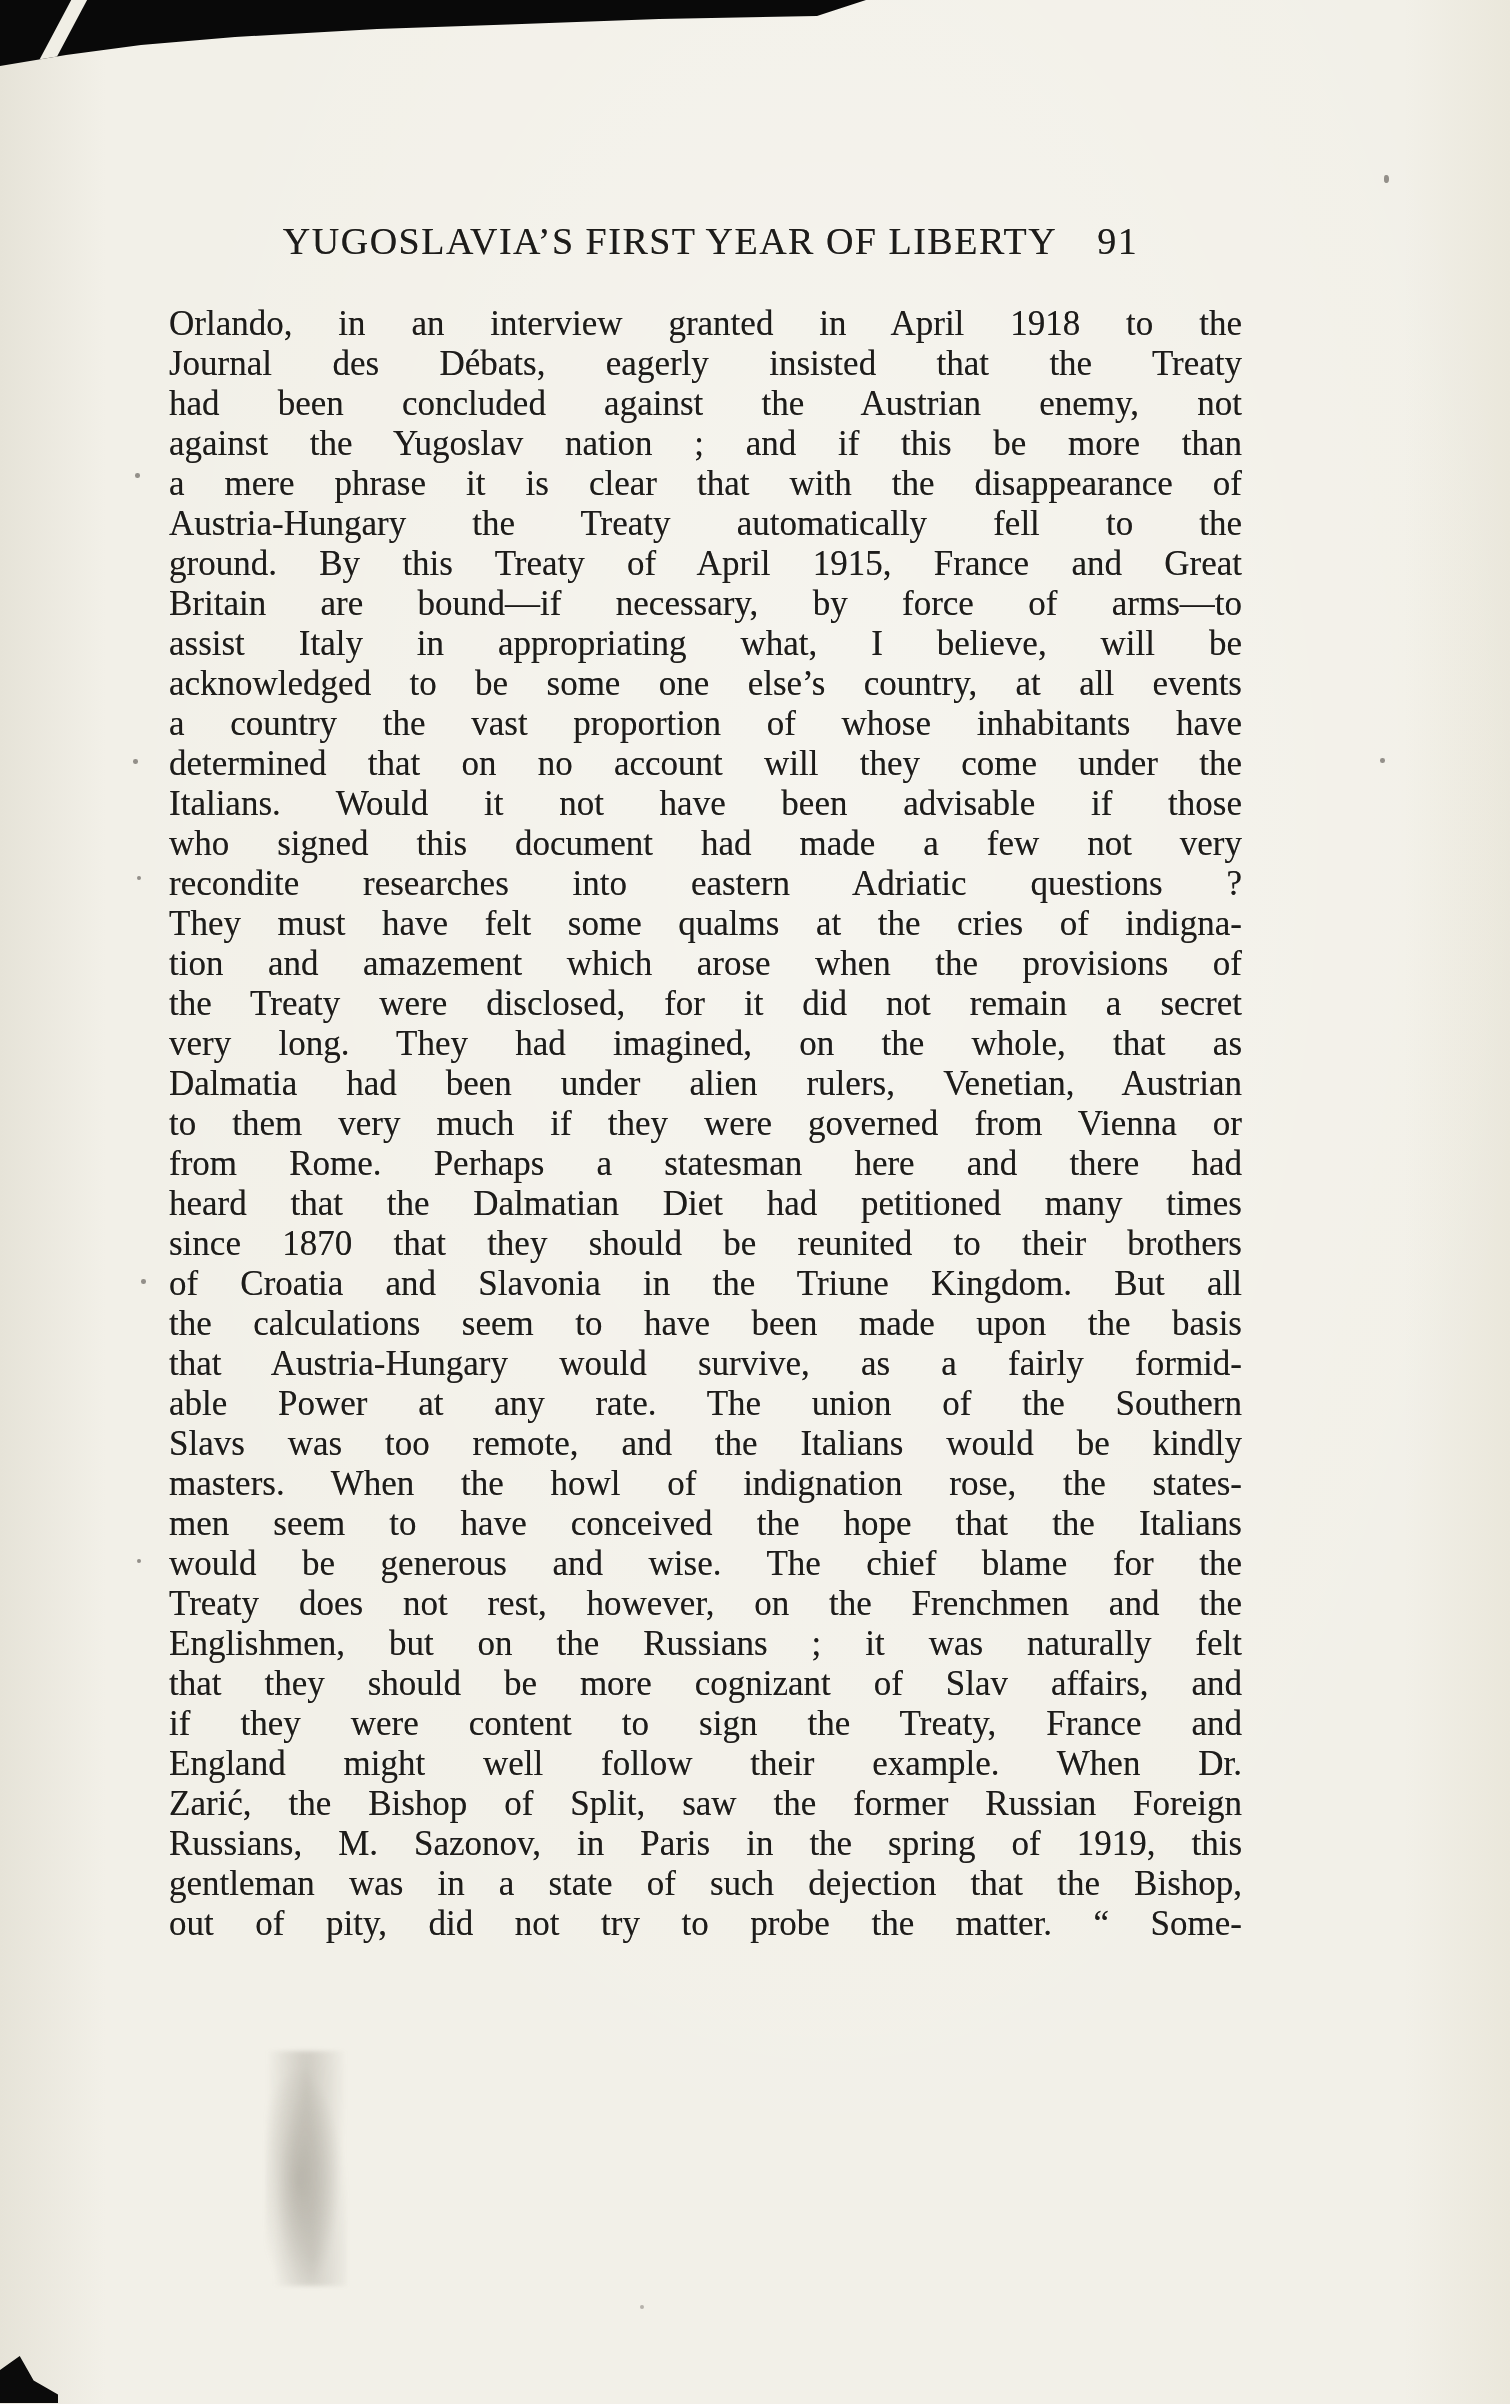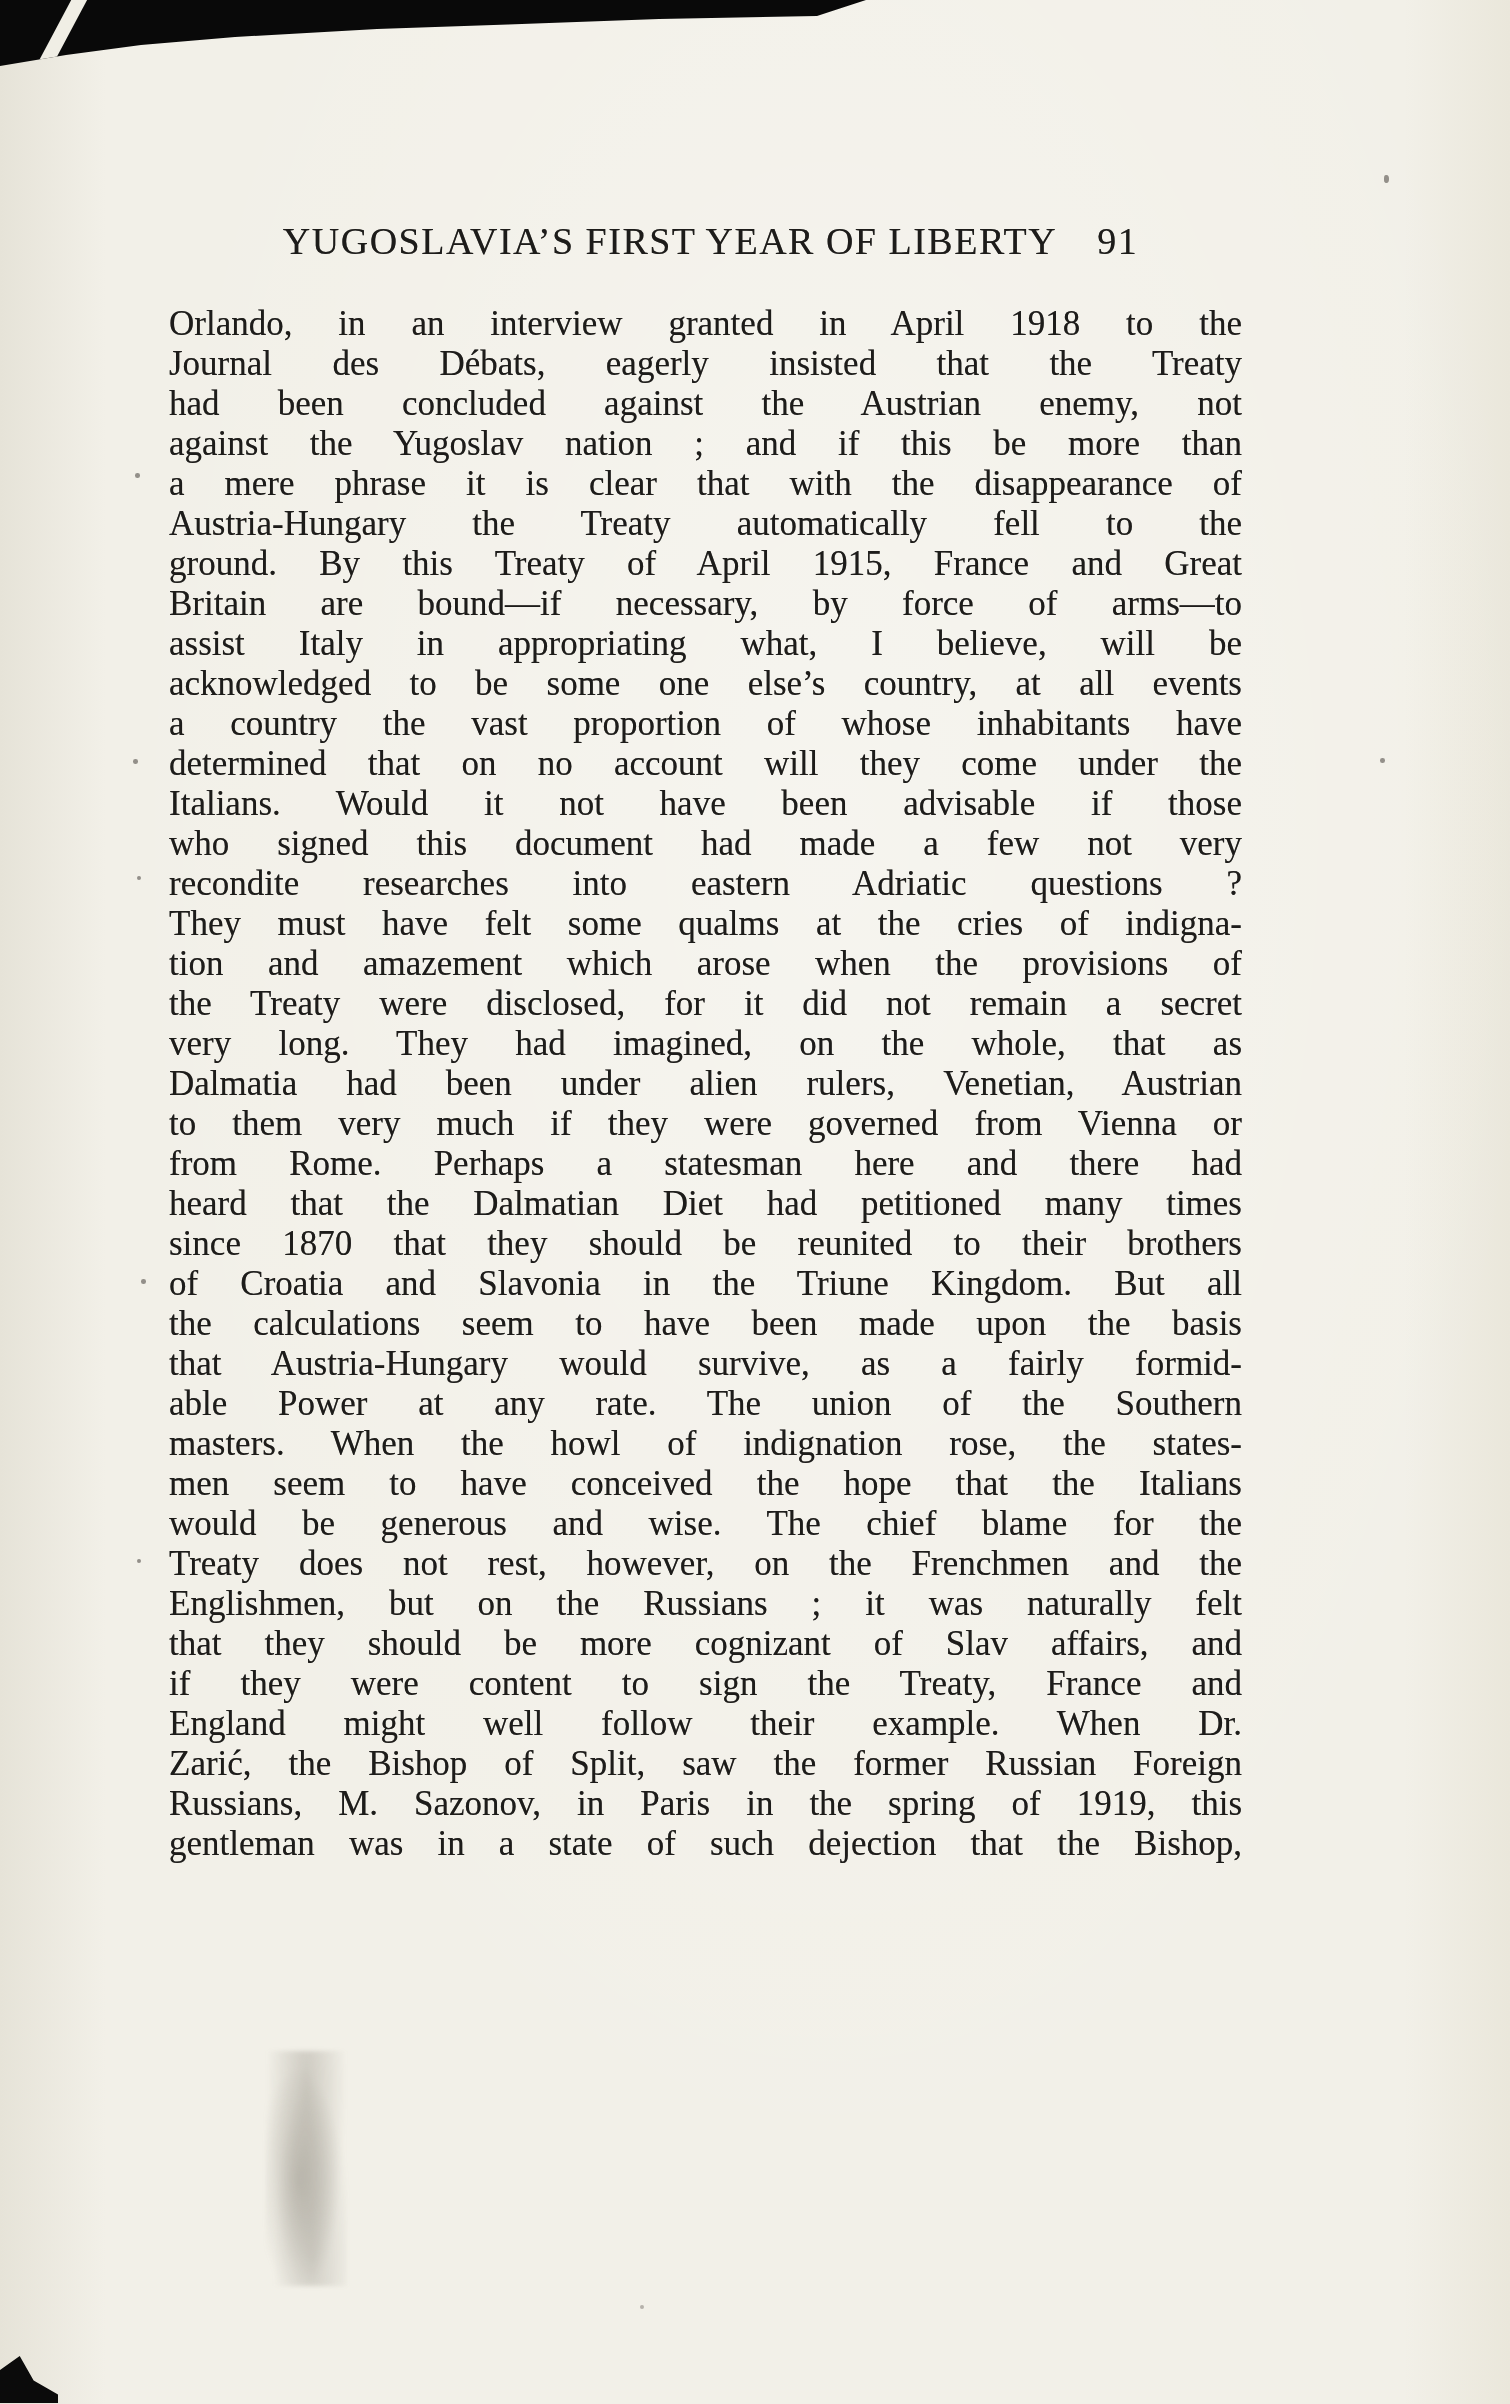--- a/index.html
+++ b/index.html
@@ -137,27 +137,29 @@
       <div class="line"><span>very long. They had imagined, on the whole, that as</span></div>
       <div class="line"><span>Dalmatia had been under alien rulers, Venetian, Austrian</span></div>
       <div class="line"><span>to them very much if they were governed from Vienna or</span></div>
       <div class="line"><span>from Rome. Perhaps a statesman here and there had</span></div>
       <div class="line"><span>heard that the Dalmatian Diet had petitioned many times</span></div>
       <div class="line"><span>since 1870 that they should be reunited to their brothers</span></div>
       <div class="line"><span>of Croatia and Slavonia in the Triune Kingdom. But all</span></div>
       <div class="line"><span>the calculations seem to have been made upon the basis</span></div>
       <div class="line"><span>that Austria-Hungary would survive, as a fairly formid-</span></div>
       <div class="line"><span>able Power at any rate. The union of the Southern</span></div>
+      <div class="line"><span>Slavs was too remote, and the Italians would be kindly</span></div>
       <div class="line"><span>masters. When the howl of indignation rose, the states-</span></div>
       <div class="line"><span>men seem to have conceived the hope that the Italians</span></div>
       <div class="line"><span>would be generous and wise. The chief blame for the</span></div>
       <div class="line"><span>Treaty does not rest, however, on the Frenchmen and the</span></div>
       <div class="line"><span>Englishmen, but on the Russians ; it was naturally felt</span></div>
       <div class="line"><span>that they should be more cognizant of Slav affairs, and</span></div>
       <div class="line"><span>if they were content to sign the Treaty, France and</span></div>
       <div class="line"><span>England might well follow their example. When Dr.</span></div>
       <div class="line"><span>Zarić, the Bishop of Split, saw the former Russian Foreign</span></div>
       <div class="line"><span>Russians, M. Sazonov, in Paris in the spring of 1919, this</span></div>
       <div class="line"><span>gentleman was in a state of such dejection that the Bishop,</span></div>
+      <div class="line"><span>out of pity, did not try to probe the matter. “ Some-</span></div>
     </div>
 
 </div>
 
 
 </body></html>

